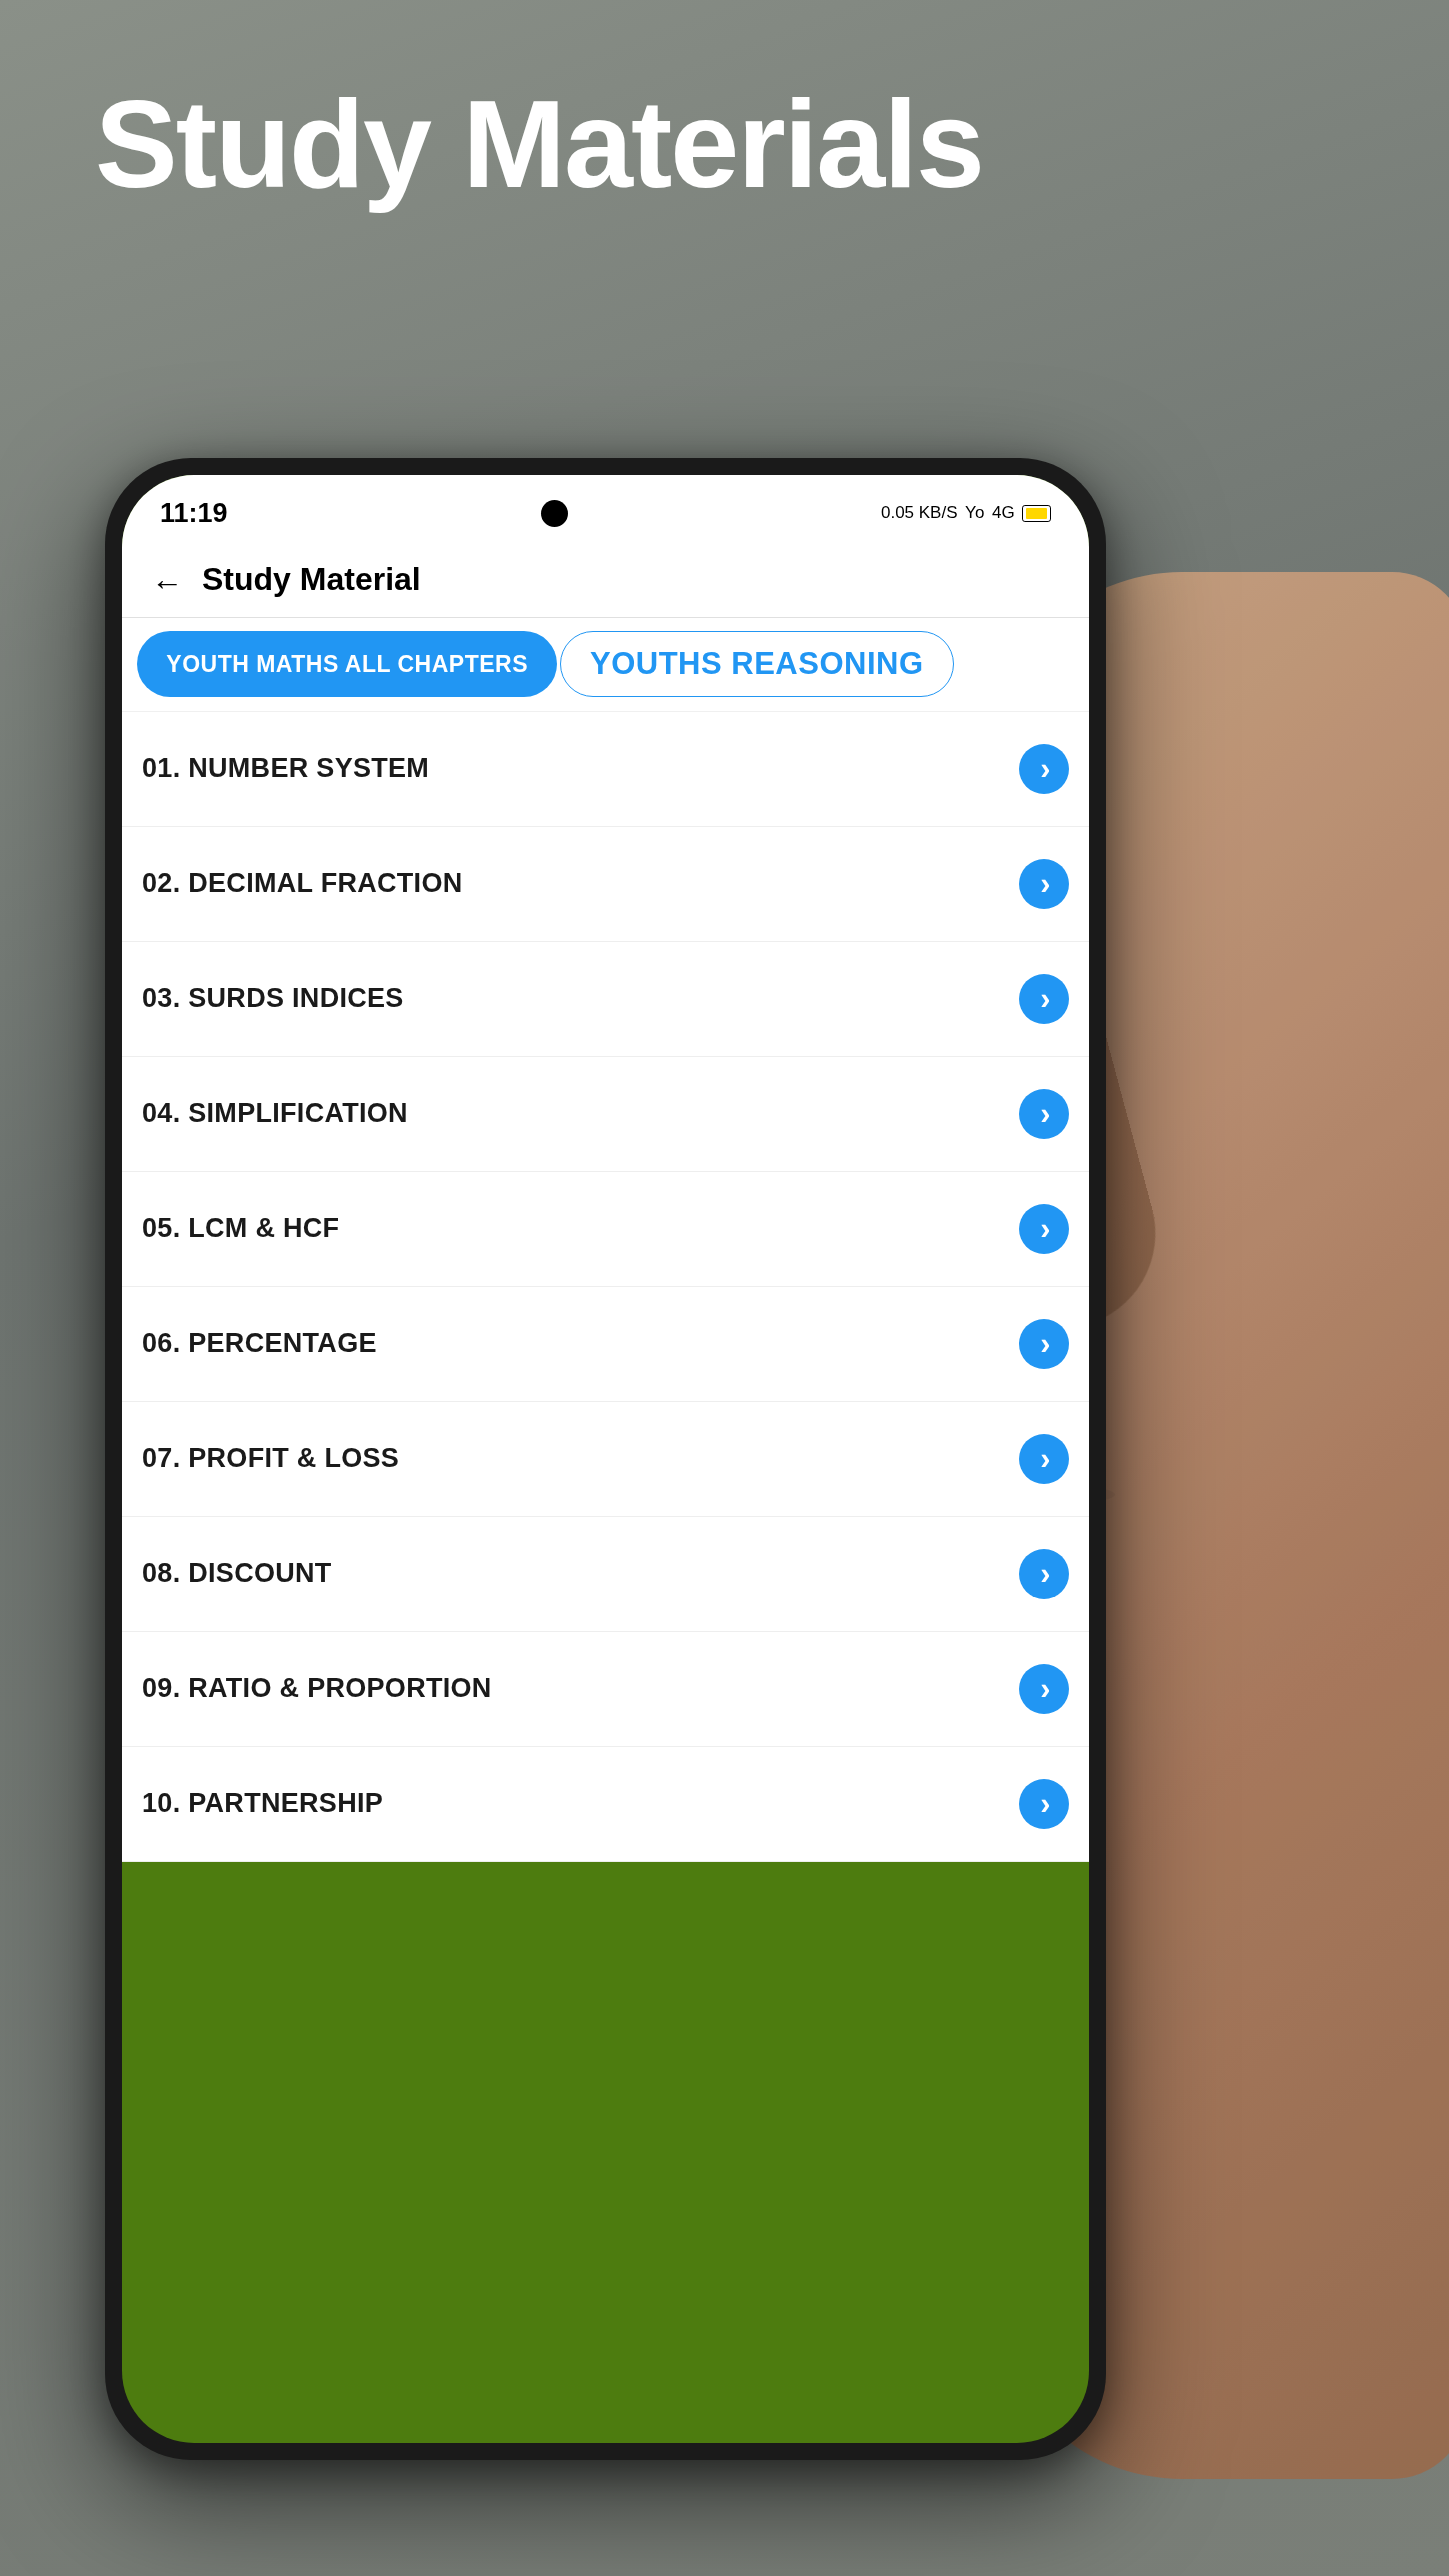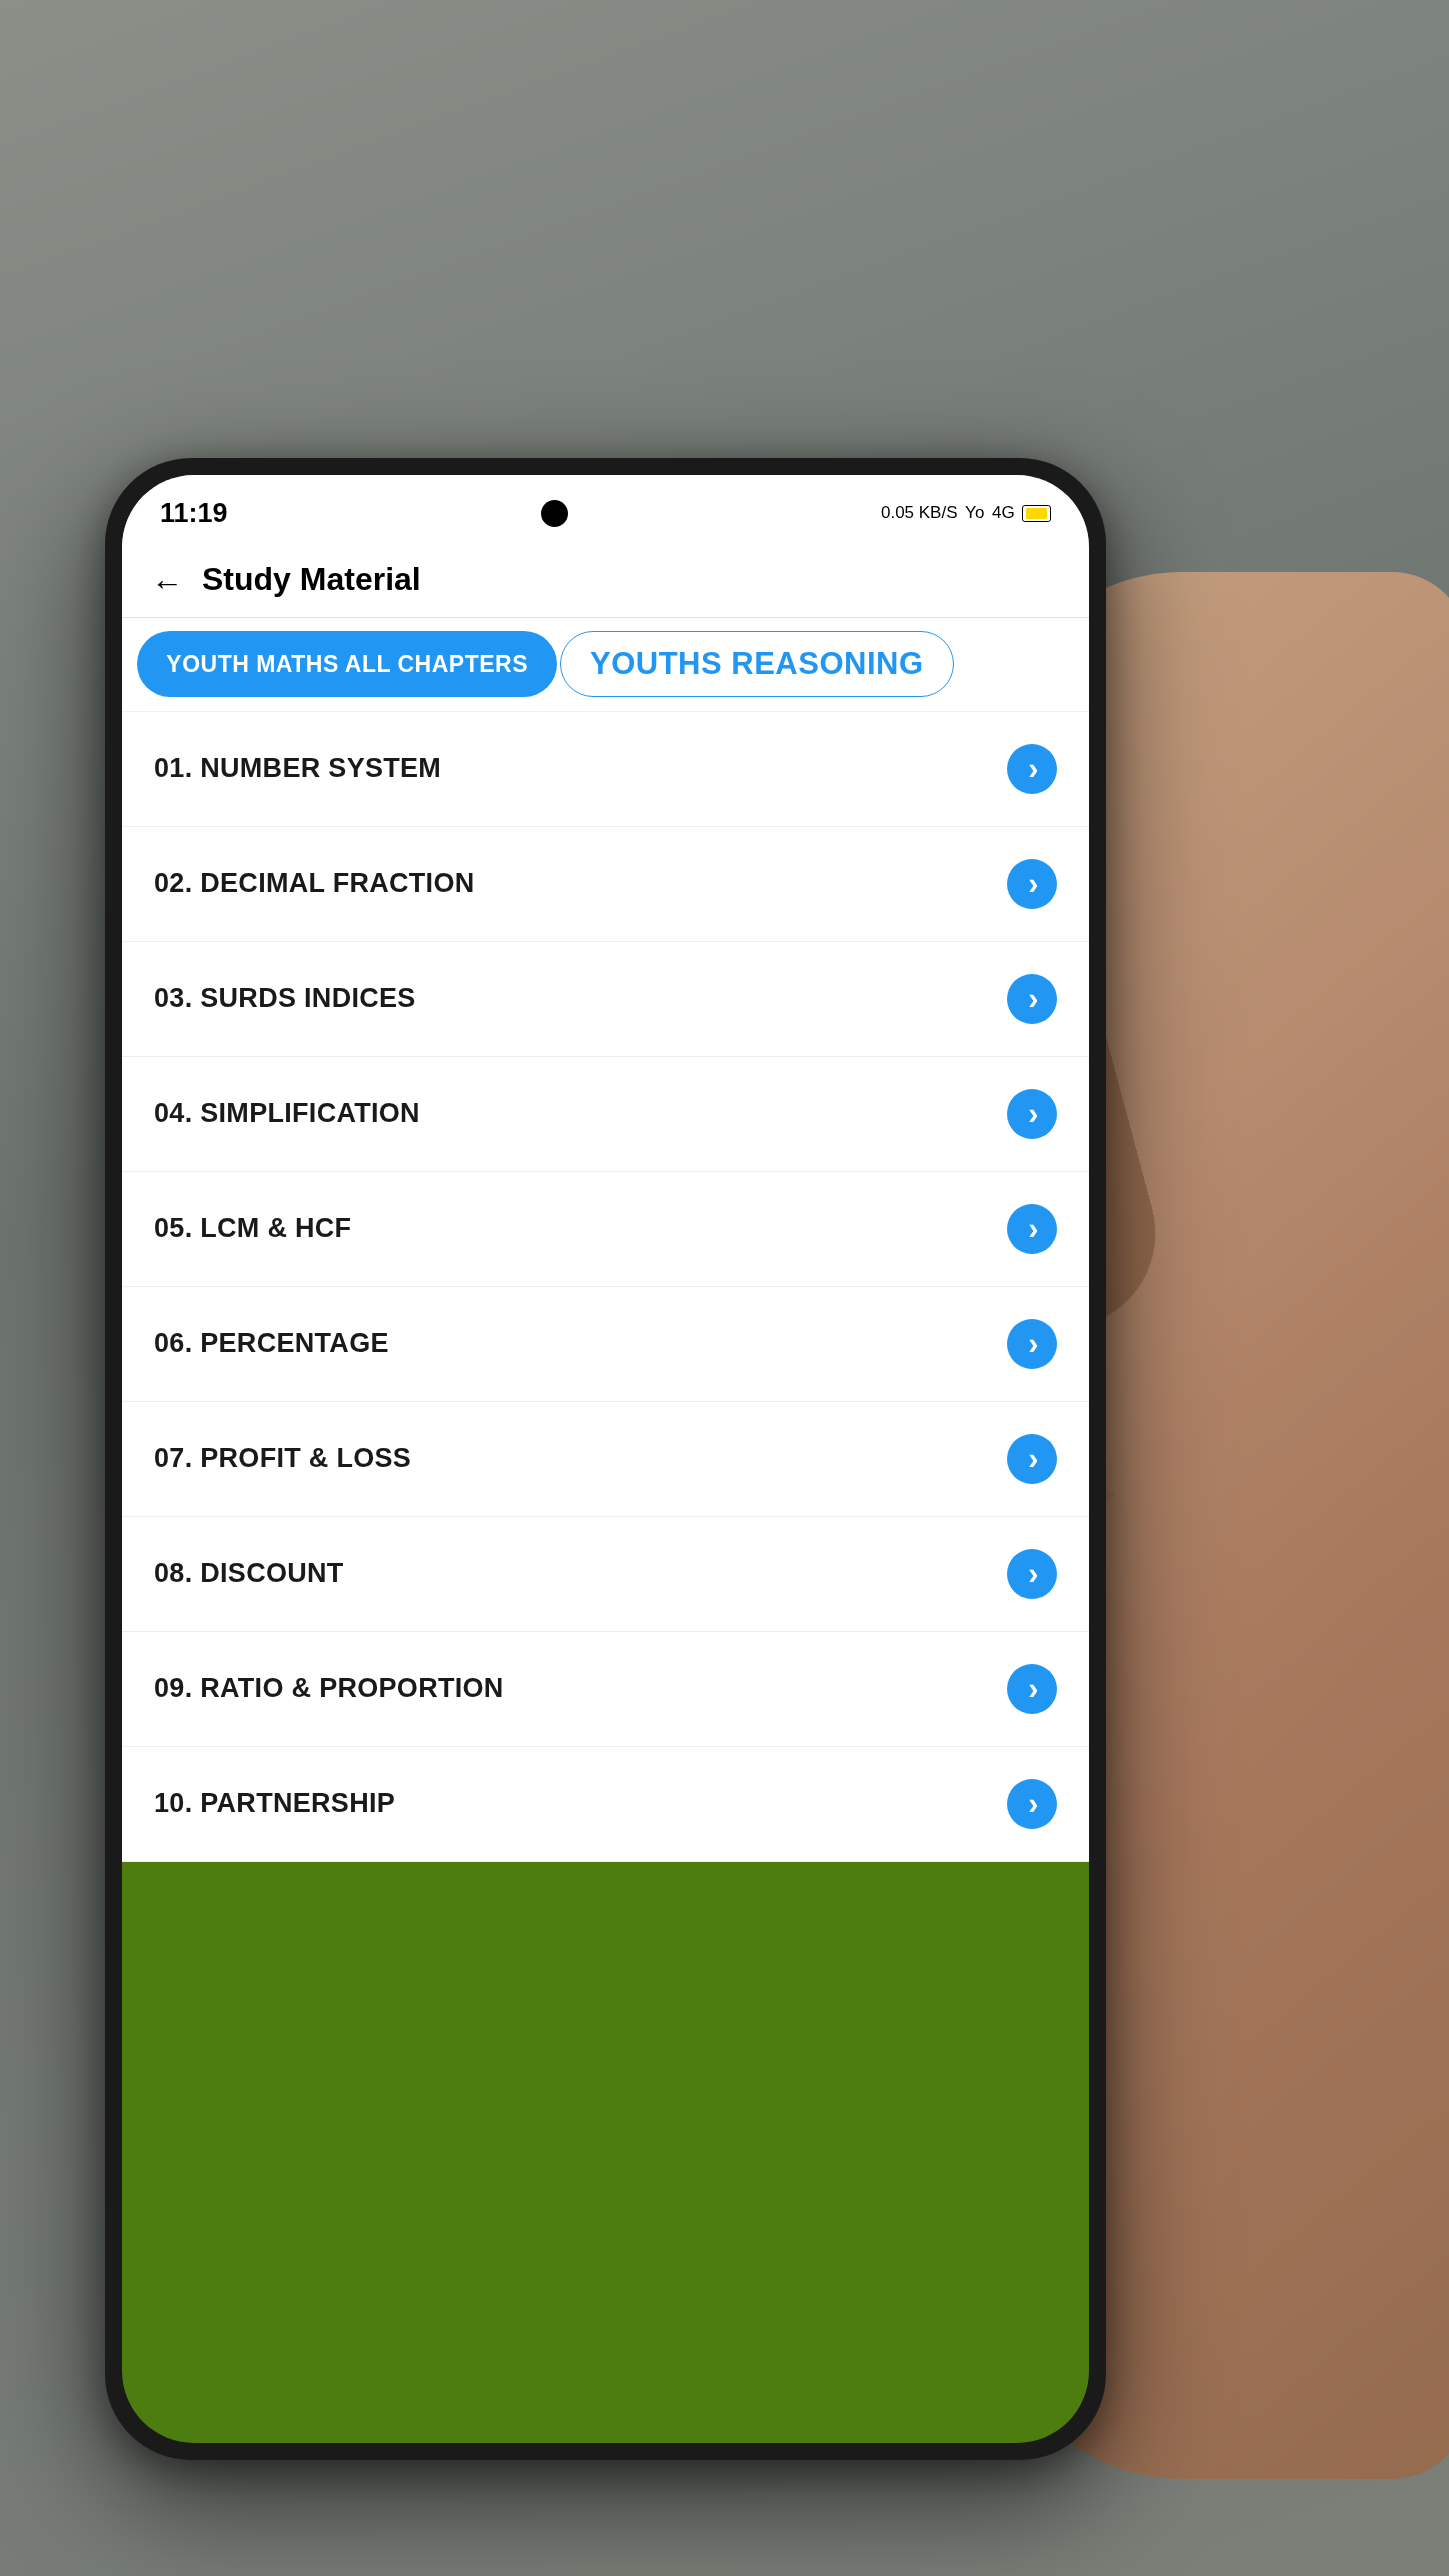--- a/index.html
+++ b/index.html
@@ -188,21 +188,21 @@
     
     .chapter-list {
       background: #ffffff;
       overflow-y: auto;
     }
 
     .chapter-item {
       display: flex;
       align-items: center;
       justify-content: space-between;
-      padding: 32px 32px;
+      padding: 32px 20px;
       border-bottom: 1px solid #eeeeee;
       cursor: pointer;
     }
 
     .chapter-name {
       font-size: 27px;
       font-weight: 600;
       color: #1a1a1a;
       letter-spacing: 0.3px;
     }
@@ -270,20 +270,21 @@
       background: rgba(0,0,0,0.06);
       border-radius: 50%;
     }
   </style>
 </head>
 <body>
 
 <div class="bg-overlay"></div>
 
 <div class="header-area">
+  <div class="header-title">Study Materials</div>
 </div>
 
 <div class="hand-overlay">
   <div class="hand-thumb"></div>
   <div class="hand-knuckle"></div>
   <div class="hand-knuckle2"></div>
 </div>
 
 <div class="phone-container">
   <div class="phone-shell"></div>

